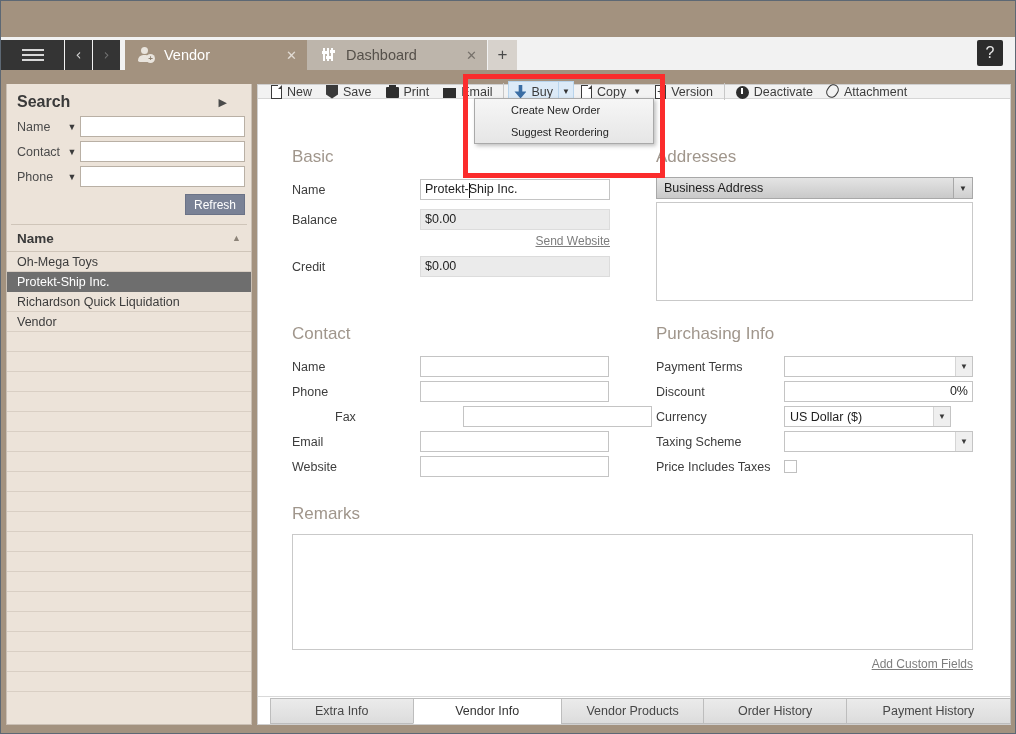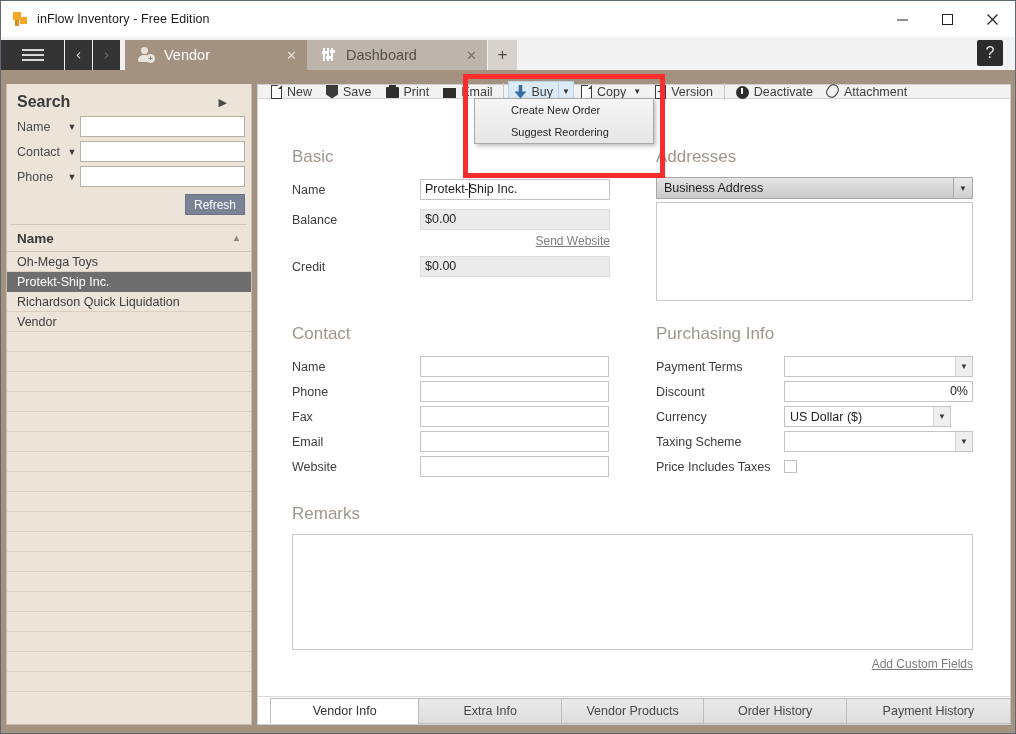--- a/index.html
+++ b/index.html
@@ -241,46 +241,20 @@
   .redbox {
     position:absolute; left: 462px; top: 73px; width: 202px; height: 104px;
     border: 5px solid #fb2c2c; z-index: 60; pointer-events: none;
   }
 </style>
 </head>
 <body>
 
 <div id="app">
 
-  <div class="titlebar">
-    <div class="app-icon">
-      <i class="a"></i>
-        <i class="b"></i>
-        <i class="c"></i>
-    </div>
-    <div class="title-text">inFlow Inventory - Free Edition</div>
-    <div class="winbtns">
-      <div class="winbtn">
-        <svg width="13" height="13" viewBox="0 0 13 13">
-            <line x1="1" y1="7" x2="12" y2="7" stroke="#222" stroke-width="1"></line>
-          </svg>
-      </div>
-      <div class="winbtn">
-        <svg width="13" height="13" viewBox="0 0 13 13">
-            <rect x="1.5" y="1.5" width="10" height="10" fill="none" stroke="#222" stroke-width="1"></rect>
-          </svg>
-      </div>
-      <div class="winbtn">
-        <svg width="13" height="13" viewBox="0 0 13 13">
-            <line x1="1.5" y1="1.5" x2="11.5" y2="11.5" stroke="#222" stroke-width="1.2"></line>
-            <line x1="11.5" y1="1.5" x2="1.5" y2="11.5" stroke="#222" stroke-width="1.2"></line>
-          </svg>
-      </div>
-    </div>
-  </div>
 
   <div class="tabstrip">
     <div class="navblock">
       <div class="navbtn hamburger">
         <div class="hamb-lines">
             <span></span>
             <span></span>
             <span></span>
           </div>
       </div>
@@ -462,21 +436,21 @@
         <div class="sechead">Contact</div>
         <div id="contact-rows" style="margin-top:12px;">
             <div class="frow" style="margin-bottom: 4px;">
               <span class="flabel" style="width: 128px;">Name</span>
               <span class="fin" style="width: 189px;">&nbsp;</span>
             </div>
             <div class="frow" style="margin-bottom: 4px;">
               <span class="flabel" style="width: 128px;">Phone</span>
               <span class="fin" style="width: 189px;">&nbsp;</span>
             </div>
-            <div class="frow" style="margin-bottom: 4px;">
+            <div class="frow" style="margin-bottom: 4px; margin-left: 43px;">
               <span class="flabel" style="width: 128px;">Fax</span>
               <span class="fin" style="width: 189px;">&nbsp;</span>
             </div>
             <div class="frow" style="margin-bottom: 4px;">
               <span class="flabel" style="width: 128px;">Email</span>
               <span class="fin" style="width: 189px;">&nbsp;</span>
             </div>
             <div class="frow" style="margin-bottom: 4px;">
               <span class="flabel" style="width: 128px;">Website</span>
               <span class="fin" style="width: 189px;">&nbsp;</span>
@@ -530,22 +504,22 @@
       </div>
 
       <div class="menu" style="top:-1px; left:216px;">
         <div class="mi">Create New Order</div>
         <div class="mi">Suggest Reordering</div>
       </div>
 
     </div>
 
     <div class="btabs" id="bottom-tabs">
+        <div class="btab" style="width: 146px;">Extra Info</div>
         <div class="btab active" style="width: 152px;">Vendor Info</div>
-        <div class="btab" style="width: 146px;">Extra Info</div>
         <div class="btab" style="width: 146px;">Vendor Products</div>
         <div class="btab" style="width: 146px;">Order History</div>
         <div class="btab" style="width: 168px;">Payment History</div>
       </div>
   </div>
 
   <div class="redbox"></div>
 </div>
 
 </body></html>

